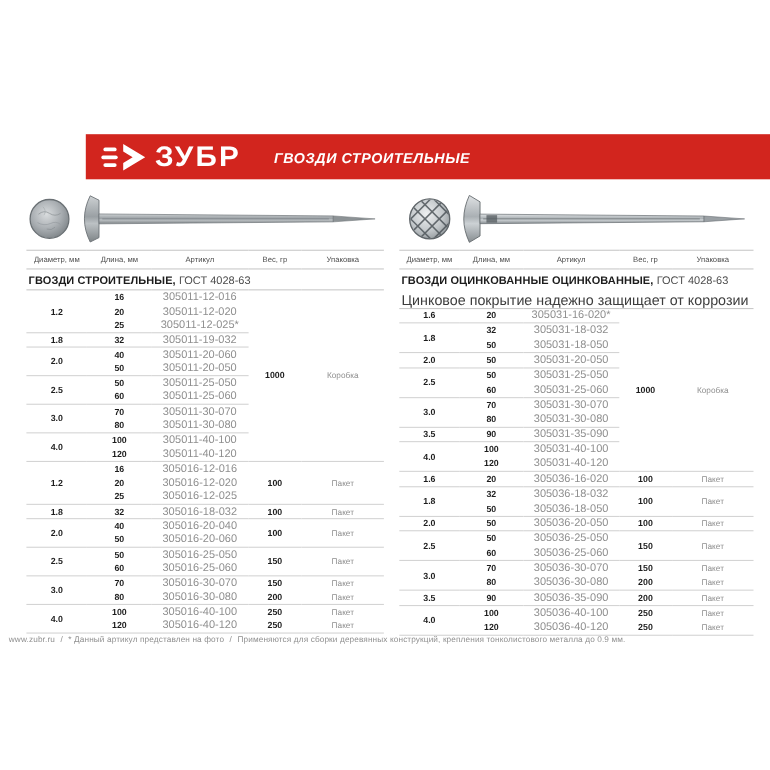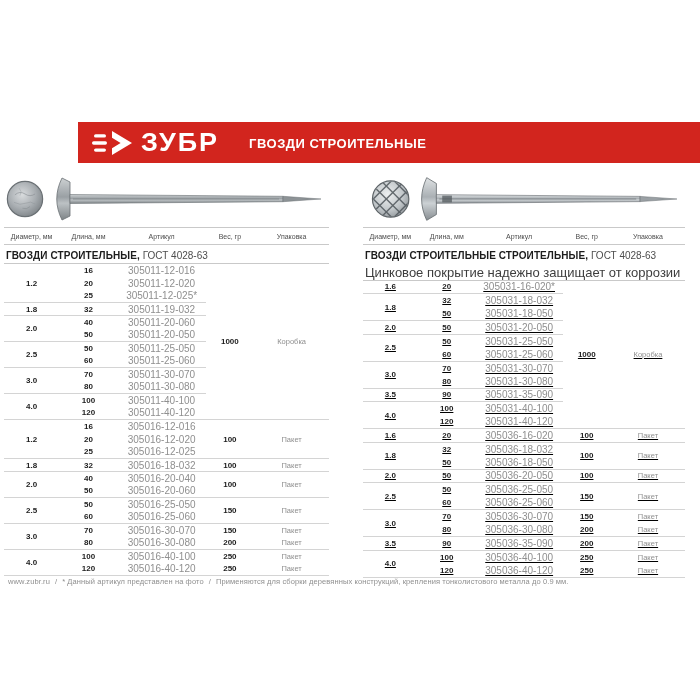--- a/index.html
+++ b/index.html
@@ -9,38 +9,38 @@
     -webkit-font-smoothing:antialiased;
   }
   
   .banner{
     position:absolute;left:30px;top:122px;width:639px;height:41px;
     background:#d2251e;display:flex;align-items:center;box-sizing:border-box;margin-left:48px;
   }
   .logo{display:flex;align-items:center;margin-left:14px;gap:7px;}
   .logo-ic{display:block;}
   .logo-text{color:#fff;font-weight:bold;font-size:27px;letter-spacing:2px;line-height:1;transform:scaleY(.95);}
-  .banner-title{color:#fff;font-weight:bold;font-size:13px;letter-spacing:.5px;margin-left:30px;padding-top:1px;}
+  .banner-title{color:#fff;font-weight:bold;font-size:13px;letter-spacing:.5px;margin-left:30px;padding-top:1px;font-style:italic;}
   
   .col{position:absolute;top:170px;}
-  .col-left{left:4px;width:325px;}
+  .col-left{left:24px;width:325px;}
   .col-right{left:363px;width:322px;}
   .nail-fig{height:57px;position:relative;display:flex;align-items:center;gap:5px;}
   .col-right .nail-fig{padding-left:6px;}
   
   table.cat{border-collapse:collapse;table-layout:fixed;width:100%;border-top:1px solid #c9c9c9;}
   table.cat td{padding:0;text-align:center;vertical-align:middle;overflow:hidden;white-space:nowrap;}
   tr.hdr td{height:16px;font-size:7px;color:#4d4d4d;border-bottom:1px solid #c9c9c9;}
   tr.title td{height:17px;text-align:left;border-bottom:1px solid #c9c9c9;padding-left:2px;}
   tr.title.tall td{height:30px;}
   .t-b{font-weight:bold;font-size:10px;color:#1c1c1c;letter-spacing:.1px;}
   .t-r{font-size:10px;color:#4d4d4d;}
   .t-sub{font-size:13px;color:#3d3d3d;margin-top:1.5px;}
   tr.data-row{height:13px;}
-  .col-right tr.data-row{height:13.5px;text-decoration:underline;}
+  .col-right tr.data-row{height:13.5px;}
   td.b{font-weight:bold;font-size:8px;color:#1c1c1c;}
   td.sku{font-size:10px;color:#8f8f8f;}
   td.pack{font-size:7.5px;color:#8f8f8f;}
   td.bb{border-bottom:1px solid #d4d4d4;}
   
   .footer{
     position:absolute;left:8px;top:577px;width:665px;
     font-size:7.5px;color:#8f8f8f;letter-spacing:.1px;
   }
   .footer .sep{margin:0 5px;}
@@ -297,21 +297,21 @@
       <tbody>
         <tr class="hdr">
           <td>Диаметр, мм</td>
           <td>Длина, мм</td>
           <td>Артикул</td>
           <td>Вес, гр</td>
           <td>Упаковка</td>
         </tr>
         <tr class="title tall">
           <td colspan="5">
-            <div><span class="t-b">ГВОЗДИ СТРОИТЕЛЬНЫЕ СТРОИТЕЛЬНЫЕ, </span><span class="t-r">ГОСТ 4028-63</span></div>
+            <div><span class="t-b">ГВОЗДИ ОЦИНКОВАННЫЕ ОЦИНКОВАННЫЕ, </span><span class="t-r">ГОСТ 4028-63</span></div>
             <div class="t-sub">Цинковое покрытие надежно защищает от коррозии</div>
           </td>
         </tr>
         <tr class="data-row">
           <td class="b bb">1.6</td>
           <td class="b bb">20</td>
           <td class="sku bb">305031-16-020*</td>
           <td class="b bb" rowspan="11">1000</td>
           <td class="pack bb" rowspan="11">Коробка</td>
         </tr>

